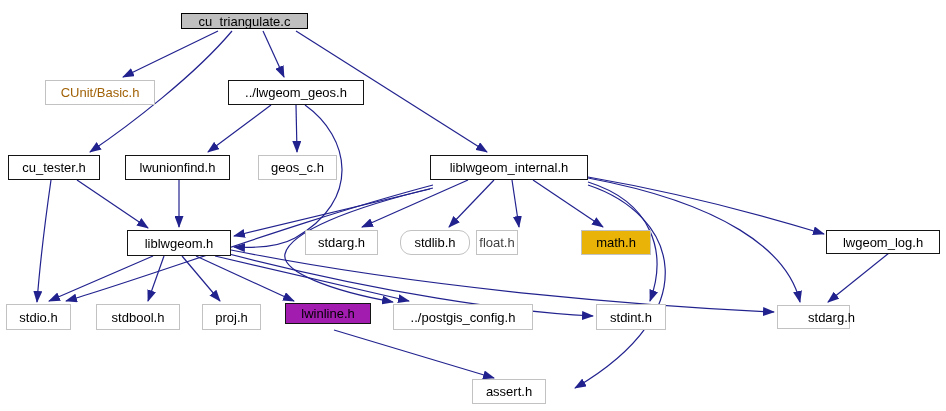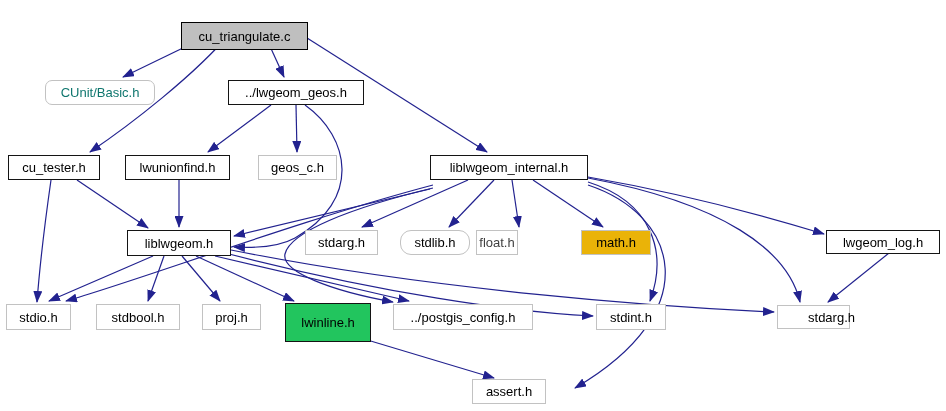--- a/index.html
+++ b/index.html
@@ -60,35 +60,35 @@
         <path d="M164,256 L148,301" marker-end="url(#arrow)"></path>
         <path d="M182,256 L220,301" marker-end="url(#arrow)"></path>
         <path d="M196,256 L294,301" marker-end="url(#arrow)"></path>
         <path d="M215,256 L409,301" marker-end="url(#arrow)"></path>
         <path d="M229,254 C380,293 512,312 593,316" marker-end="url(#arrow)"></path>
         <path d="M231,250 C430,290 660,307 774,312" marker-end="url(#arrow)"></path>
         <path d="M334,330 L494,378" marker-end="url(#arrow)"></path>
       </g>
   </svg>
   <div id="nodes">
-      <div class="node root" style="left: 181px; top: 22px; width: 127px; height: 28px; color: rgb(0, 0, 0); background: rgb(191, 191, 191);">cu_triangulate.c</div>
-      <div class="node external" style="left: 45px; top: 80px; width: 110px; height: 25px; color: #0f766e; background: rgb(255, 255, 255); border-color: rgb(194, 194, 194); border-radius: 7px;">CUnit/Basic.h</div>
+      <div class="node root" style="left: 181px; top: 13px; width: 127px; height: 16px; color: rgb(0, 0, 0); background: rgb(191, 191, 191);">cu_triangulate.c</div>
+      <div class="node external" style="left: 45px; top: 80px; width: 110px; height: 25px; color: #a16207; background: rgb(255, 255, 255); border-color: rgb(194, 194, 194);">CUnit/Basic.h</div>
       <div class="node internal" style="left: 228px; top: 80px; width: 136px; height: 25px; color: rgb(0, 0, 0); background: rgb(255, 255, 255); border-color: rgb(20, 20, 20);">../lwgeom_geos.h</div>
       <div class="node internal" style="left: 8px; top: 155px; width: 92px; height: 25px; color: rgb(0, 0, 0); background: rgb(255, 255, 255); border-color: rgb(20, 20, 20);">cu_tester.h</div>
       <div class="node internal" style="left: 125px; top: 155px; width: 105px; height: 25px; color: rgb(0, 0, 0); background: rgb(255, 255, 255); border-color: rgb(20, 20, 20);">lwunionfind.h</div>
       <div class="node external" style="left: 258px; top: 155px; width: 79px; height: 25px; color: rgb(0, 0, 0); background: rgb(255, 255, 255); border-color: rgb(194, 194, 194);">geos_c.h</div>
       <div class="node internal" style="left: 430px; top: 155px; width: 158px; height: 25px; color: rgb(0, 0, 0); background: rgb(255, 255, 255); border-color: rgb(20, 20, 20);">liblwgeom_internal.h</div>
       <div class="node internal" style="left: 127px; top: 230px; width: 104px; height: 26px; color: rgb(0, 0, 0); background: rgb(255, 255, 255); border-color: rgb(20, 20, 20); text-align: center;">liblwgeom.h</div>
       <div class="node external" style="left: 305px; top: 230px; width: 73px; height: 25px; color: rgb(0, 0, 0); background: rgb(255, 255, 255); border-color: rgb(194, 194, 194);">stdarg.h</div>
       <div class="node external" style="left: 400px; top: 230px; width: 70px; height: 25px; color: rgb(0, 0, 0); background: rgb(255, 255, 255); border-color: rgb(194, 194, 194); border-radius: 11px;">stdlib.h</div>
       <div class="node external" style="left: 476px; top: 230px; width: 42px; height: 25px; color: #404040; background: rgb(255, 255, 255); border-color: rgb(194, 194, 194);">float.h</div>
       <div class="node external" style="left: 581px; top: 230px; width: 70px; height: 25px; color: rgb(0, 0, 0); background: #eab308; border-color: rgb(194, 194, 194);">math.h</div>
       <div class="node internal" style="left: 826px; top: 230px; width: 114px; height: 24px; color: rgb(0, 0, 0); background: rgb(255, 255, 255); border-color: rgb(20, 20, 20);">lwgeom_log.h</div>
       <div class="node external" style="left: 6px; top: 304px; width: 65px; height: 26px; color: rgb(0, 0, 0); background: rgb(255, 255, 255); border-color: rgb(194, 194, 194);">stdio.h</div>
       <div class="node external" style="left: 96px; top: 304px; width: 84px; height: 26px; color: rgb(0, 0, 0); background: rgb(255, 255, 255); border-color: rgb(194, 194, 194);">stdbool.h</div>
       <div class="node external" style="left: 202px; top: 304px; width: 59px; height: 26px; color: rgb(0, 0, 0); background: rgb(255, 255, 255); border-color: rgb(194, 194, 194);">proj.h</div>
-      <div class="node internal" style="left: 285px; top: 303px; width: 86px; height: 39px; color: rgb(0, 0, 0); background: #22c55e; border-color: rgb(20, 20, 20);">lwinline.h</div>
+      <div class="node internal" style="left: 285px; top: 303px; width: 86px; height: 21px; color: rgb(0, 0, 0); background: #a21caf; border-color: rgb(20, 20, 20);">lwinline.h</div>
       <div class="node external" style="left: 393px; top: 304px; width: 140px; height: 26px; color: rgb(0, 0, 0); background: rgb(255, 255, 255); border-color: rgb(194, 194, 194);">../postgis_config.h</div>
       <div class="node external" style="left: 596px; top: 304px; width: 70px; height: 26px; color: rgb(0, 0, 0); background: rgb(255, 255, 255); border-color: rgb(194, 194, 194);">stdint.h</div>
       <div class="node external" style="left: 777px; top: 305px; width: 73px; height: 24px; color: rgb(0, 0, 0); background: rgb(255, 255, 255); border-color: rgb(194, 194, 194); padding-left: 36px;">stdarg.h</div>
       <div class="node external" style="left: 472px; top: 379px; width: 74px; height: 25px; color: rgb(0, 0, 0); background: rgb(255, 255, 255); border-color: rgb(194, 194, 194);">assert.h</div>
     </div>
 </div>
 
 </body></html>

